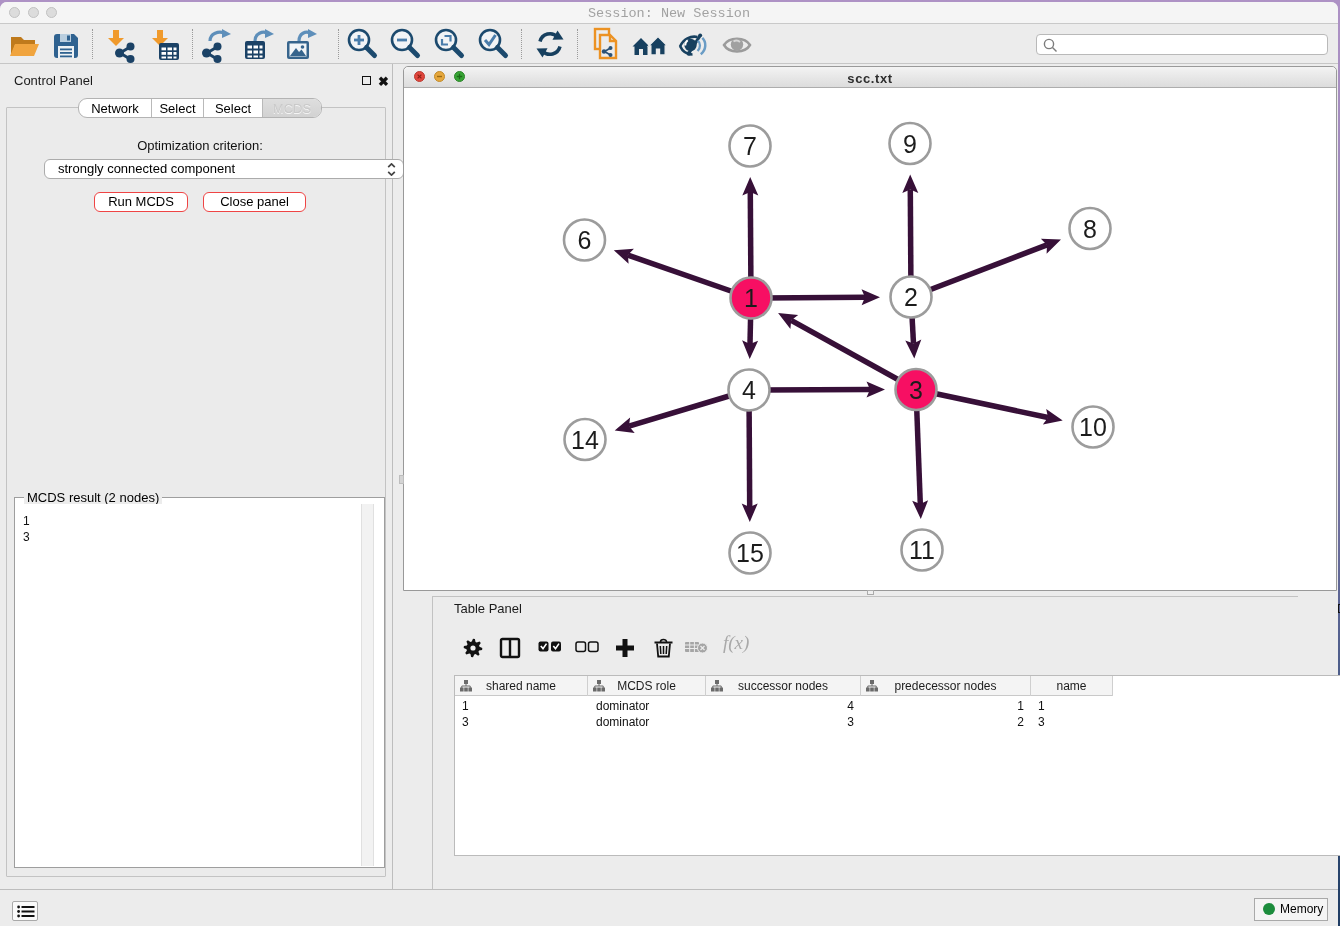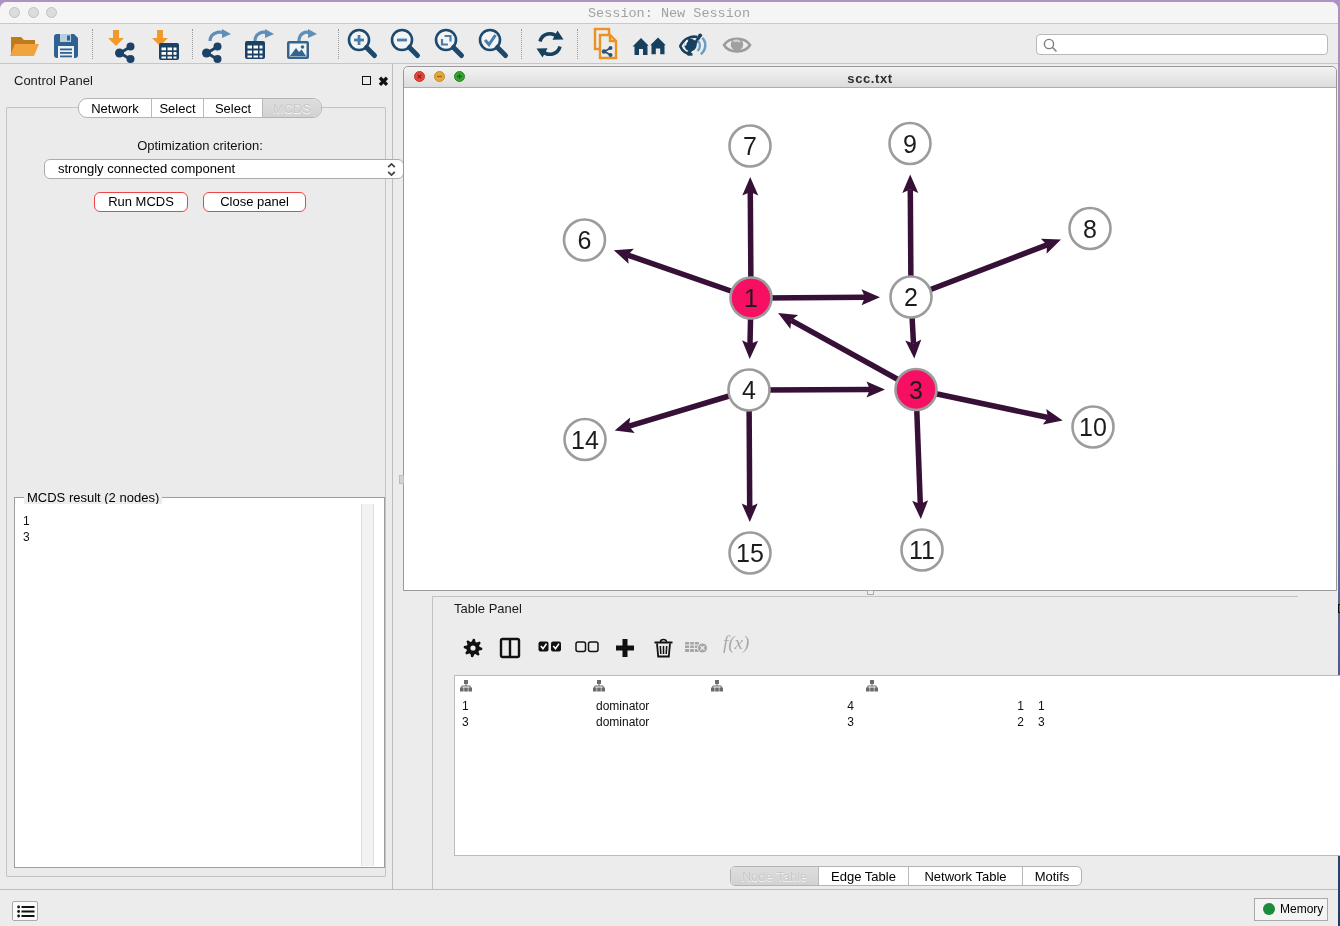--- a/index.html
+++ b/index.html
@@ -371,20 +371,27 @@
             <line x1="0" y1="6.5" x2="14" y2="6.5"></line>
             <line x1="4.7" y1="0" x2="4.7" y2="10"></line>
             <line x1="9.4" y1="0" x2="9.4" y2="10"></line>
           </g>
         <circle cx="17.5" cy="6" r="5" fill="#a5a5a5" stroke="#ececec" stroke-width="1"></circle>
         <path d="M15.5 4 l4 4 M19.5 4 l-4 4" stroke="#ececec" stroke-width="1.3"></path>
       </svg>
       <div style="position:absolute;left:268px;top:-3px;font-family:'Liberation Serif',serif;font-style:italic;font-size:19px;color:#a9a9a9;"><i>f</i>(<i>x</i>)</div>
     </div>
     <div class="ttable" id="ttable">
+      <div class="thead">
+        <div class="th" style="left:0;width:133px;">shared name</div>
+        <div class="th" style="left:133px;width:118px;">MCDS role</div>
+        <div class="th" style="left:251px;width:155px;">successor nodes</div>
+        <div class="th" style="left:406px;width:170px;">predecessor nodes</div>
+        <div class="th" style="left:576px;width:82px;">name</div>
+      </div>
       <svg class="hicon" style="position:absolute;left:5px;top:4px" width="12" height="12" viewBox="0 0 12 12">
           <g fill="#6a6a6a">
             <rect x="4" y="0" width="4" height="4"></rect>
             <rect x="0" y="7.5" width="3.6" height="4"></rect>
             <rect x="4.2" y="7.5" width="3.6" height="4"></rect>
             <rect x="8.4" y="7.5" width="3.6" height="4"></rect>
           </g>
           <path d="M6 4 V6 M1.8 8 V6 H10.2 V8" stroke="#6a6a6a" fill="none" stroke-width="1"></path>
         </svg>
       <svg class="hicon" style="position:absolute;left:138px;top:4px" width="12" height="12" viewBox="0 0 12 12">
@@ -422,26 +429,20 @@
         <span class="td" style="left:583px;">1</span>
       </div>
       <div class="trow" style="top:38px;">
         <span class="td" style="left:7px;">3</span>
         <span class="td" style="left:141px;">dominator</span>
         <span class="td" style="left:251px;width:148px;text-align:right;">3</span>
         <span class="td" style="left:406px;width:163px;text-align:right;">2</span>
         <span class="td" style="left:583px;">3</span>
       </div>
     </div>
-    <div class="btabs">
-      <div class="tab sel" style="width:88px;">Node Table</div>
-      <div class="tab" style="width:90px;">Edge Table</div>
-      <div class="tab" style="width:114px;">Network Table</div>
-      <div class="tab" style="width:58px;">Motifs</div>
-    </div>
   </div>
   <div style="position:absolute;left:399px;top:473px;width:5px;height:9px;background:#d4d4d4;border:1px solid #bdbdbd;z-index:5;"></div>
   <div style="position:absolute;left:867px;top:588px;width:7px;height:5px;background:#f0f0f0;border:1px solid #ababab;z-index:5;"></div>
   <div class="statusbar">
     <div class="listbtn">
         <svg style="position:absolute;left:4px;top:3px" width="18" height="13" viewBox="0 0 18 13">
       <g fill="#111">
             <circle cx="1.6" cy="2" r="1.4"></circle>
             <circle cx="1.6" cy="6.5" r="1.4"></circle>
             <circle cx="1.6" cy="11" r="1.4"></circle>

